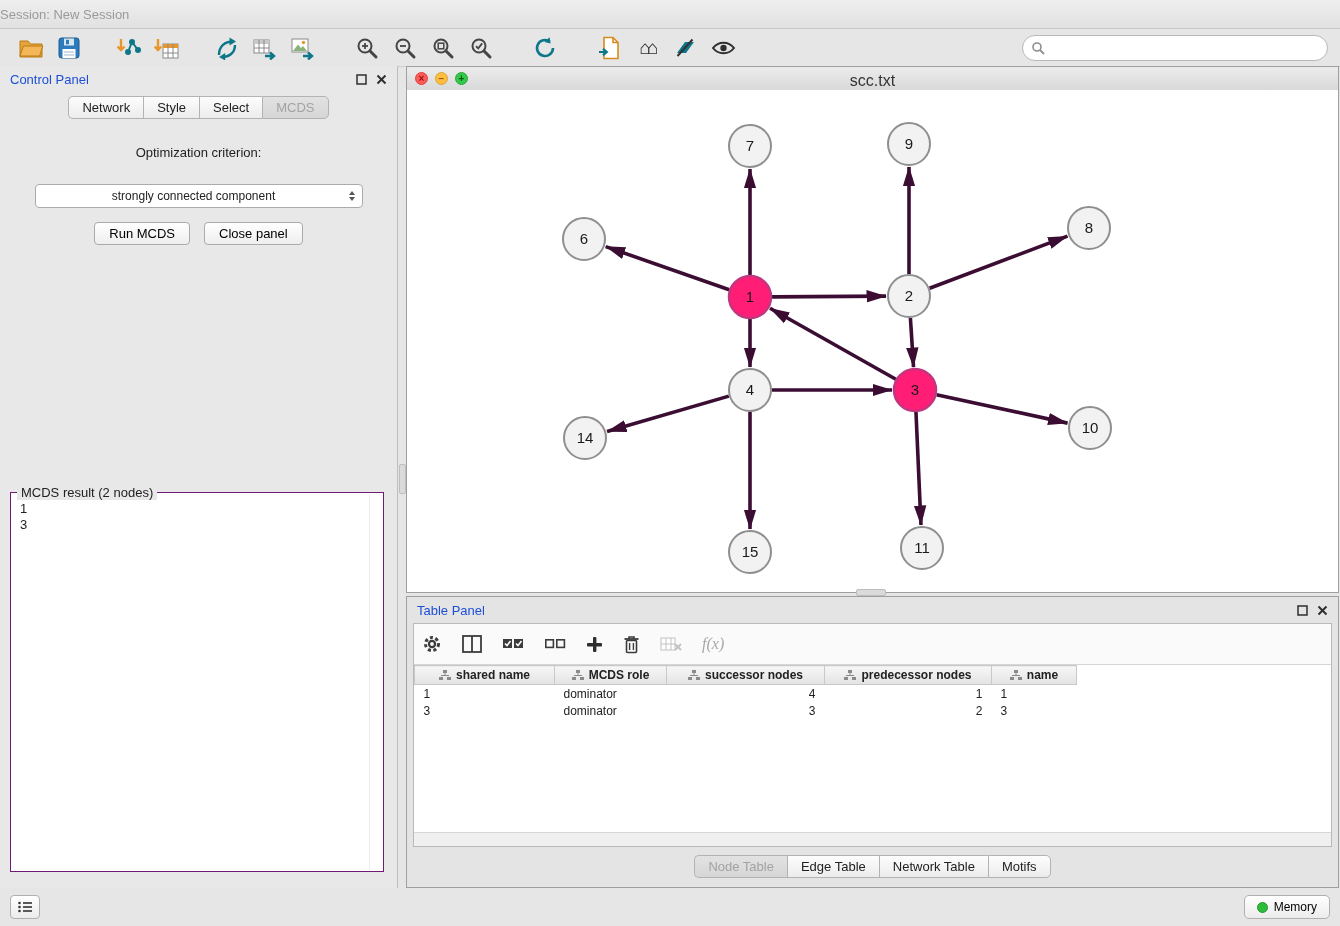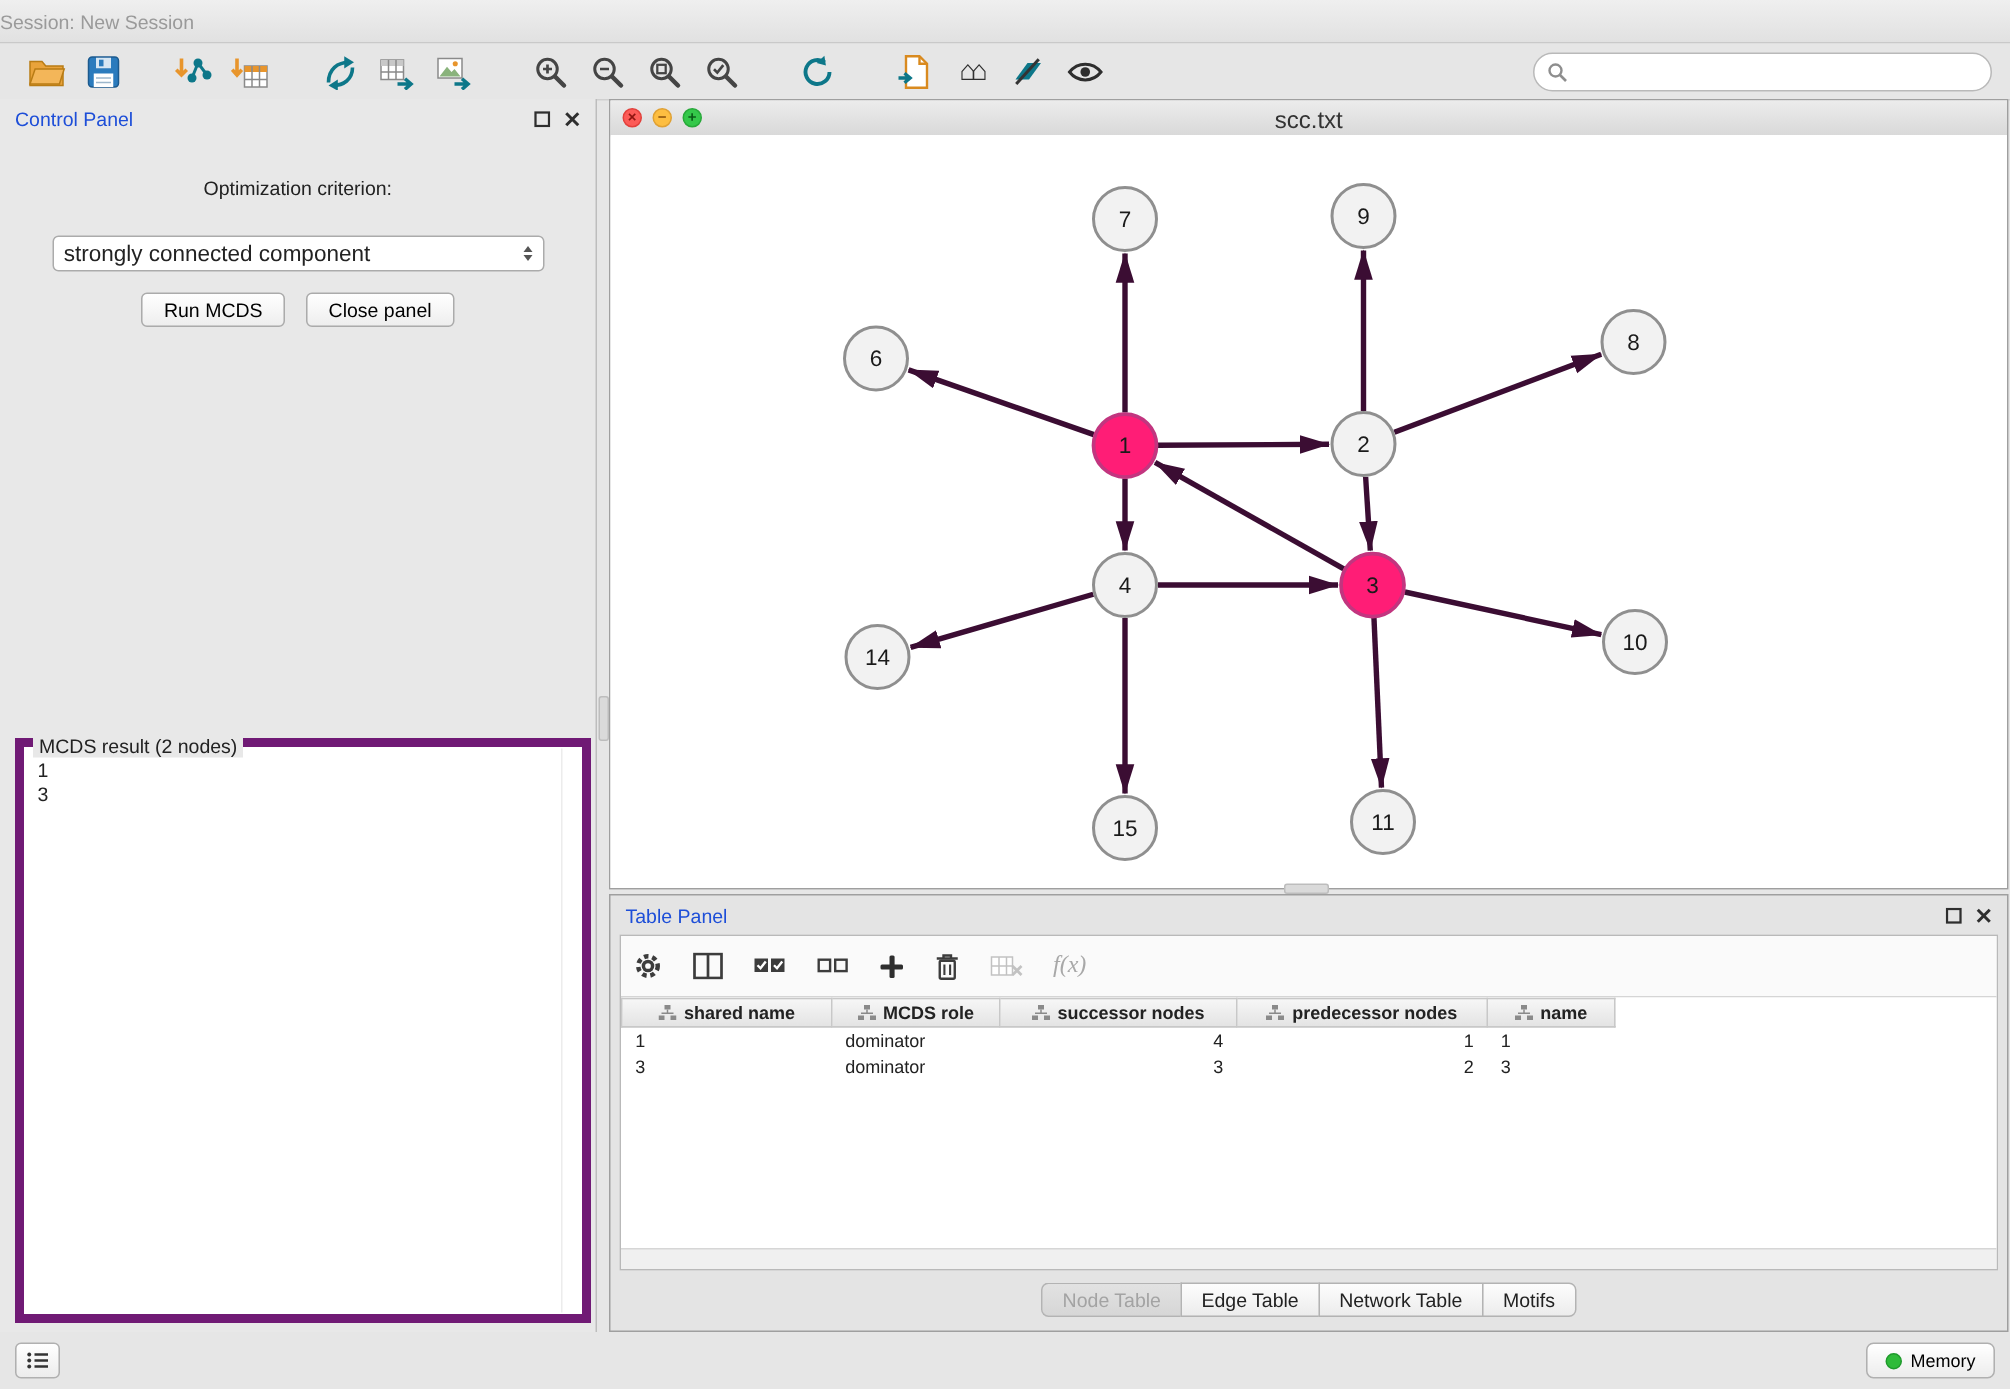--- a/index.html
+++ b/index.html
@@ -22,27 +22,27 @@
   
   .control-panel{position:absolute;left:0;top:66px;width:397px;height:822px;background:#e8e8e8;border-right:1px solid #bdbdbd}
   .cp-tabs{display:flex;justify-content:center;margin-top:4px}
   .tabbtn{padding:3px 13px;font-size:13px;background:linear-gradient(#fdfdfd,#ececec);border:1px solid #b3b3b3;border-right:none;cursor:pointer;color:#222;font-family:"Liberation Sans",sans-serif}
   .tabbtn:first-child{border-radius:5px 0 0 5px}
   .tabbtn.last{border-right:1px solid #b3b3b3;border-radius:0 5px 5px 0}
   .tabbtn.selected{background:linear-gradient(#e2e2e2,#d6d6d6);color:#a3a3a3}
   .cp-body{padding-top:26px;text-align:center}
   .opt-label{margin-bottom:24px}
   .dropdown{width:312px;height:22px;margin:0 auto 14px;background:#fff;border:1px solid #ababab;border-radius:4px;display:flex;align-items:center;padding:0 7px;cursor:pointer}
-  .dd-label{flex:1;text-align:left;font-size:15px}
+  .dd-label{flex:1;text-align:center;font-size:12px}
   .dd-arrows{display:flex;flex-direction:column;gap:2px;margin-left:4px}
   .tri-up{width:0;height:0;border-left:3.5px solid transparent;border-right:3.5px solid transparent;border-bottom:4.5px solid #555}
   .tri-down{width:0;height:0;border-left:3.5px solid transparent;border-right:3.5px solid transparent;border-top:4.5px solid #555}
   .btn-row{display:flex;justify-content:center;gap:14px}
   .btn{padding:3px 14px;background:linear-gradient(#ffffff,#eeeeee);border:1px solid #ababab;border-radius:4px;font-size:13px;cursor:pointer;font-family:"Liberation Sans",sans-serif}
-  .result-box{position:absolute;left:10px;top:426px;width:372px;height:378px;background:#fff;border:6px solid #701a75}
+  .result-box{position:absolute;left:10px;top:426px;width:372px;height:378px;background:#fff;border:1px solid #701a75}
   .result-title{position:absolute;top:-8px;left:6px;background:#e8e8e8;padding:0 4px;font-size:13px}
   .result-lines{padding:8px 9px;text-align:left;font-size:13px;line-height:16px}
   .result-scrollline{position:absolute;top:1px;right:13px;bottom:1px;border-right:1px solid #ececec}
 
   
   .network-window{position:absolute;left:406px;top:66px;width:933px;height:527px;border:1px solid #9f9f9f;background:#fff;box-sizing:border-box}
   .net-titlebar{height:23px;background:linear-gradient(#ececec,#d9d9d9);border-bottom:1px solid #b3b3b3;position:relative;display:flex;align-items:flex-end;justify-content:center;font-size:16px;color:#333}
   .traffic{position:absolute;left:8px;top:0;height:100%;display:flex;align-items:center;gap:7px}
   .light{width:13px;height:13px;border-radius:50%;display:flex;align-items:center;justify-content:center;font-size:10px;font-weight:700;line-height:1;box-sizing:border-box;cursor:pointer}
   .light.red{background:#fc5b57;border:1px solid #e2403b;color:#8e1510}
@@ -228,20 +228,26 @@
               <rect x="1" y="1" width="9" height="9" fill="none" stroke="#2e2e2e" stroke-width="1.5"></rect>
             </svg>
           </span>
         <span class="wicon">
             <svg width="11" height="11" viewBox="0 0 11 11">
               <line x1="1.5" y1="1.5" x2="9.5" y2="9.5" stroke="#2e2e2e" stroke-width="2"></line>
               <line x1="9.5" y1="1.5" x2="1.5" y2="9.5" stroke="#2e2e2e" stroke-width="2"></line>
             </svg>
           </span>
       </span>
+    </div>
+    <div class="cp-tabs">
+      <button class="tabbtn">Network</button>
+      <button class="tabbtn">Style</button>
+      <button class="tabbtn">Select</button>
+      <button class="tabbtn last selected">MCDS</button>
     </div>
     <div class="cp-body">
       <div class="opt-label">Optimization criterion:</div>
       <div class="dropdown">
         <span class="dd-label">strongly connected component</span>
         <span class="dd-arrows">
             <span class="tri-up"></span>
             <span class="tri-down"></span>
           </span>
       </div>

